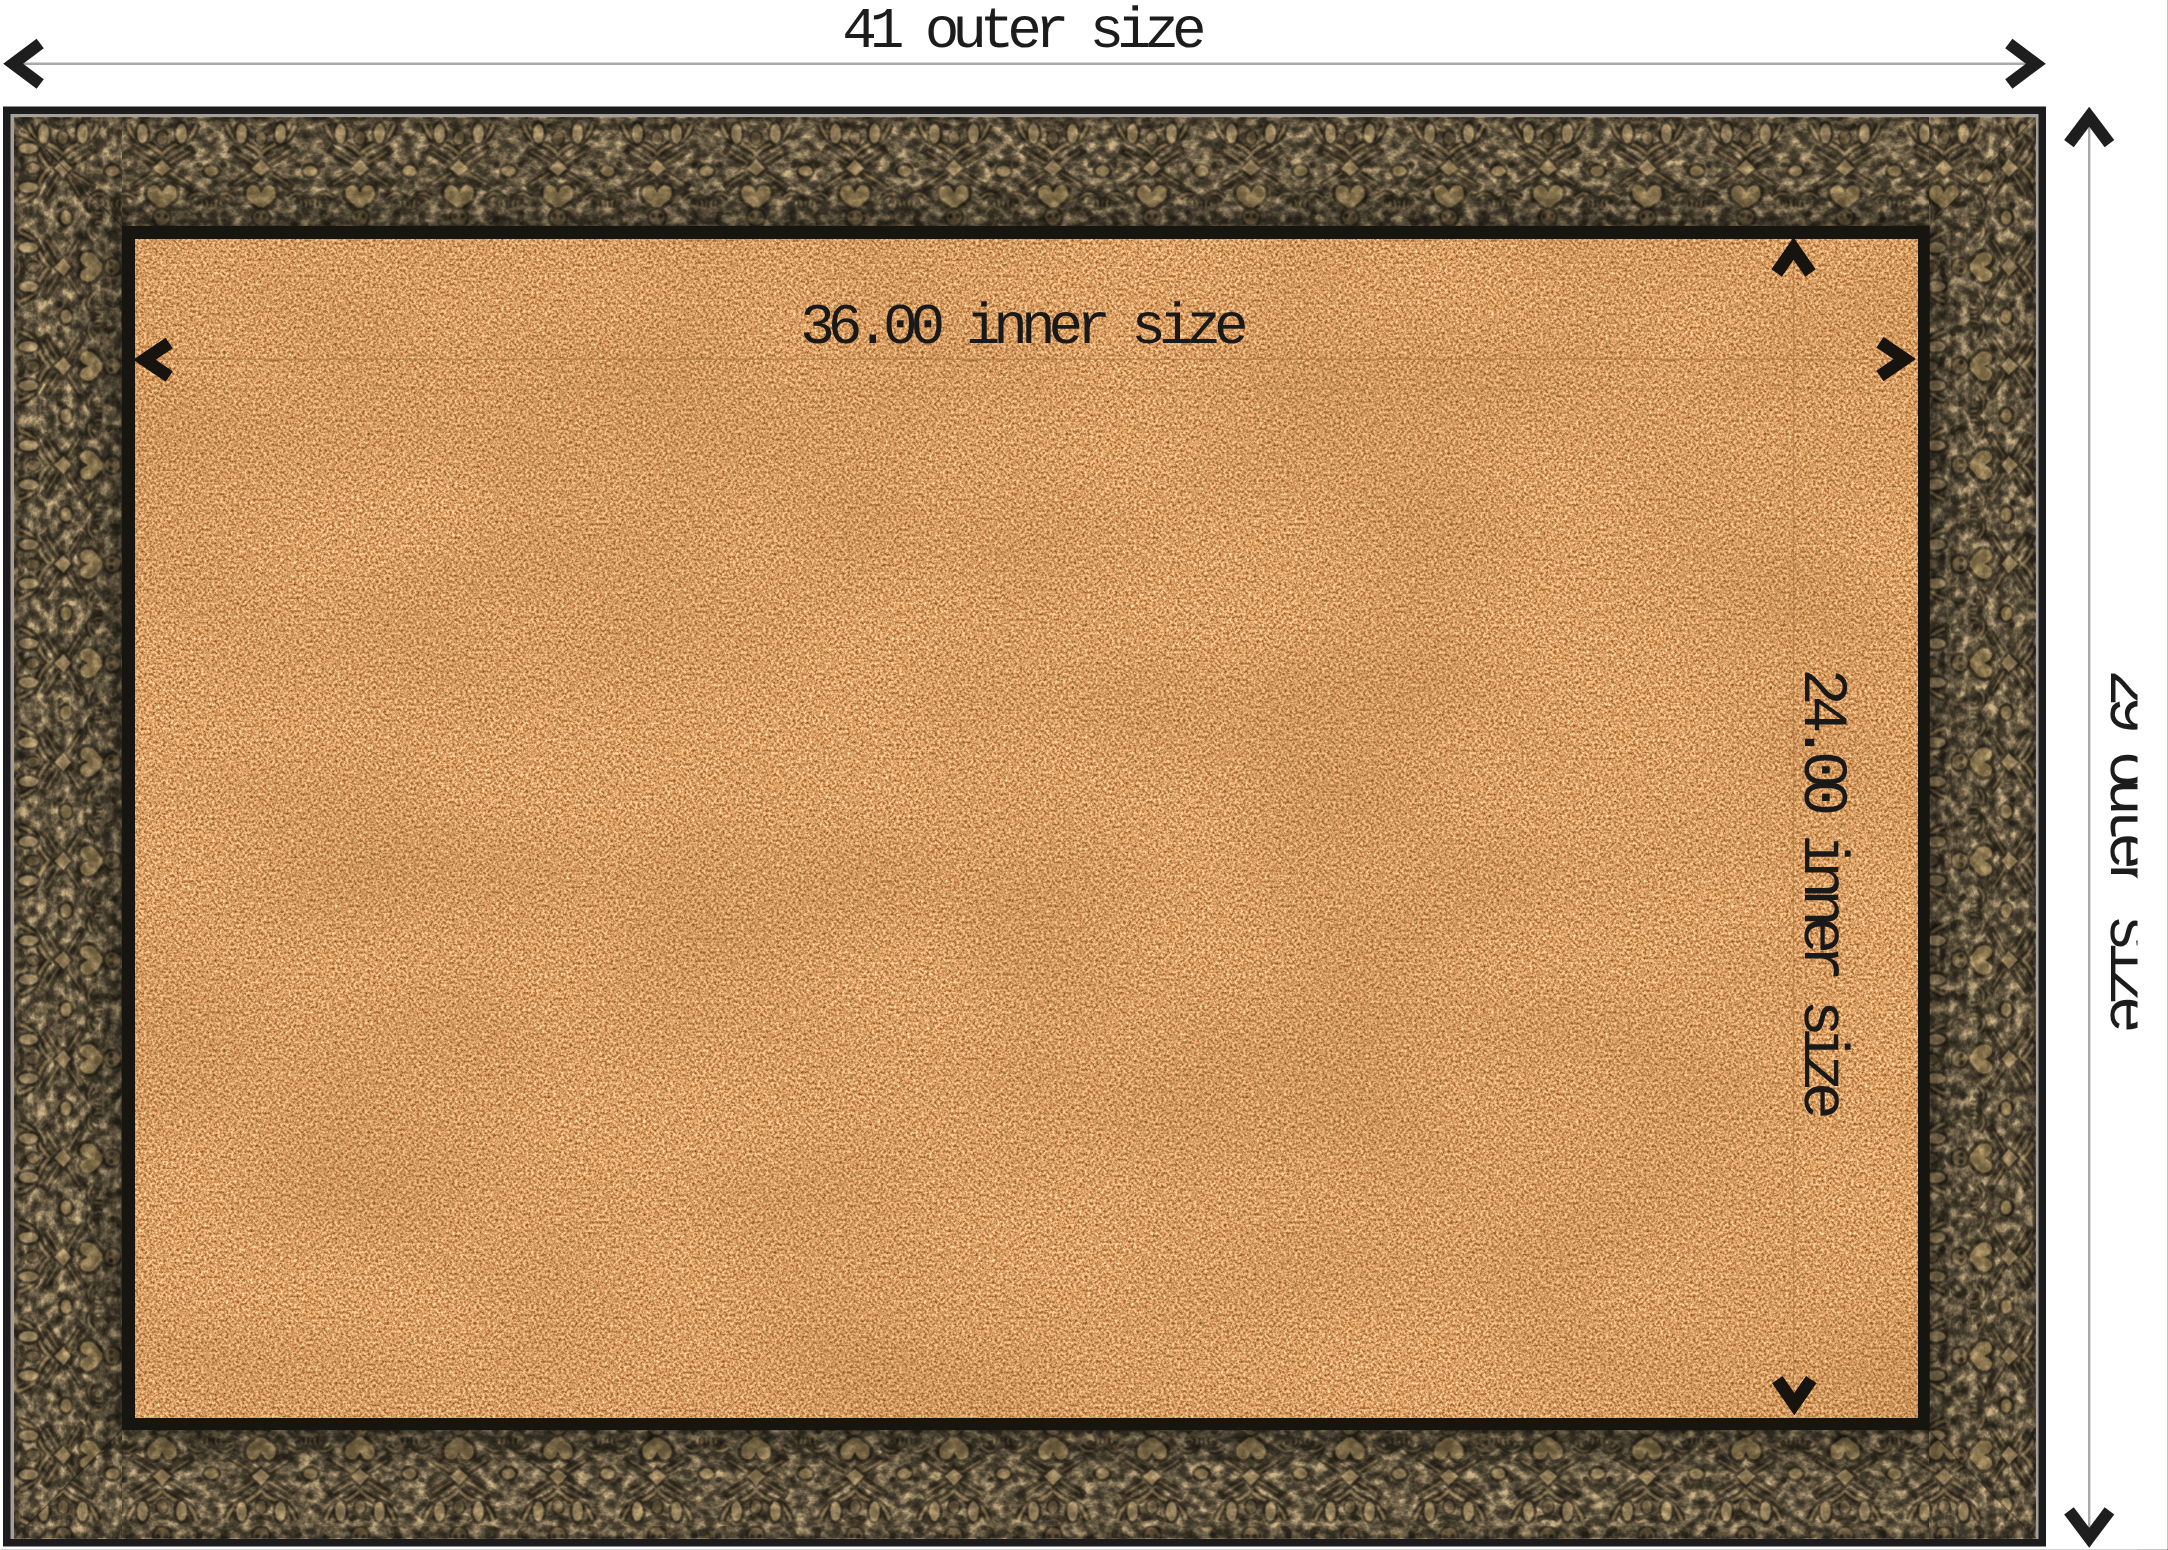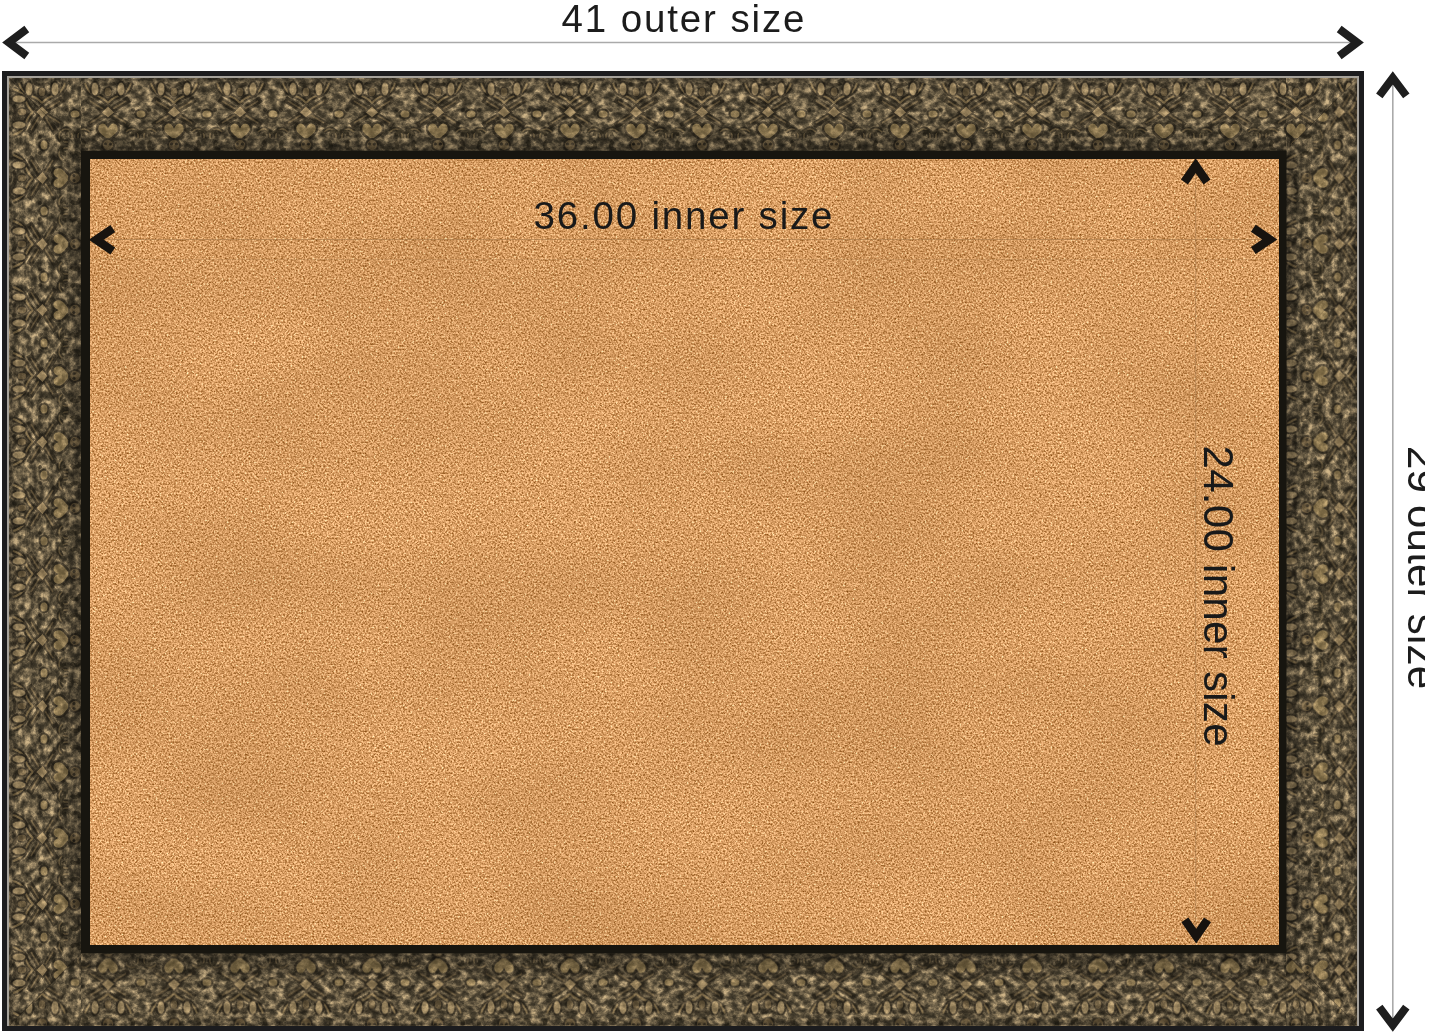--- a/index.html
+++ b/index.html
@@ -1,17 +1,17 @@
 <!DOCTYPE html>
 <html><head>
 <meta charset="utf-8">
 <style>
   html,body{margin:0;padding:0;background:#ffffff;}
   #stage{position:relative;width:1425px;height:1033px;overflow:hidden;
-         font-family:Liberation Sans, sans-serif;text-align:right;}
+         font-family:Liberation Mono, monospace;text-align:right;}
   svg{display:block;}
 </style>
 </head>
 <body>
 
 <div id="stage">
 <svg width="1445" height="1033" viewBox="0 0 1445 1033" xmlns="http://www.w3.org/2000/svg">
 <defs>
 
   <filter id="cork" x="0" y="0" width="100%" height="100%" color-interpolation-filters="sRGB">

